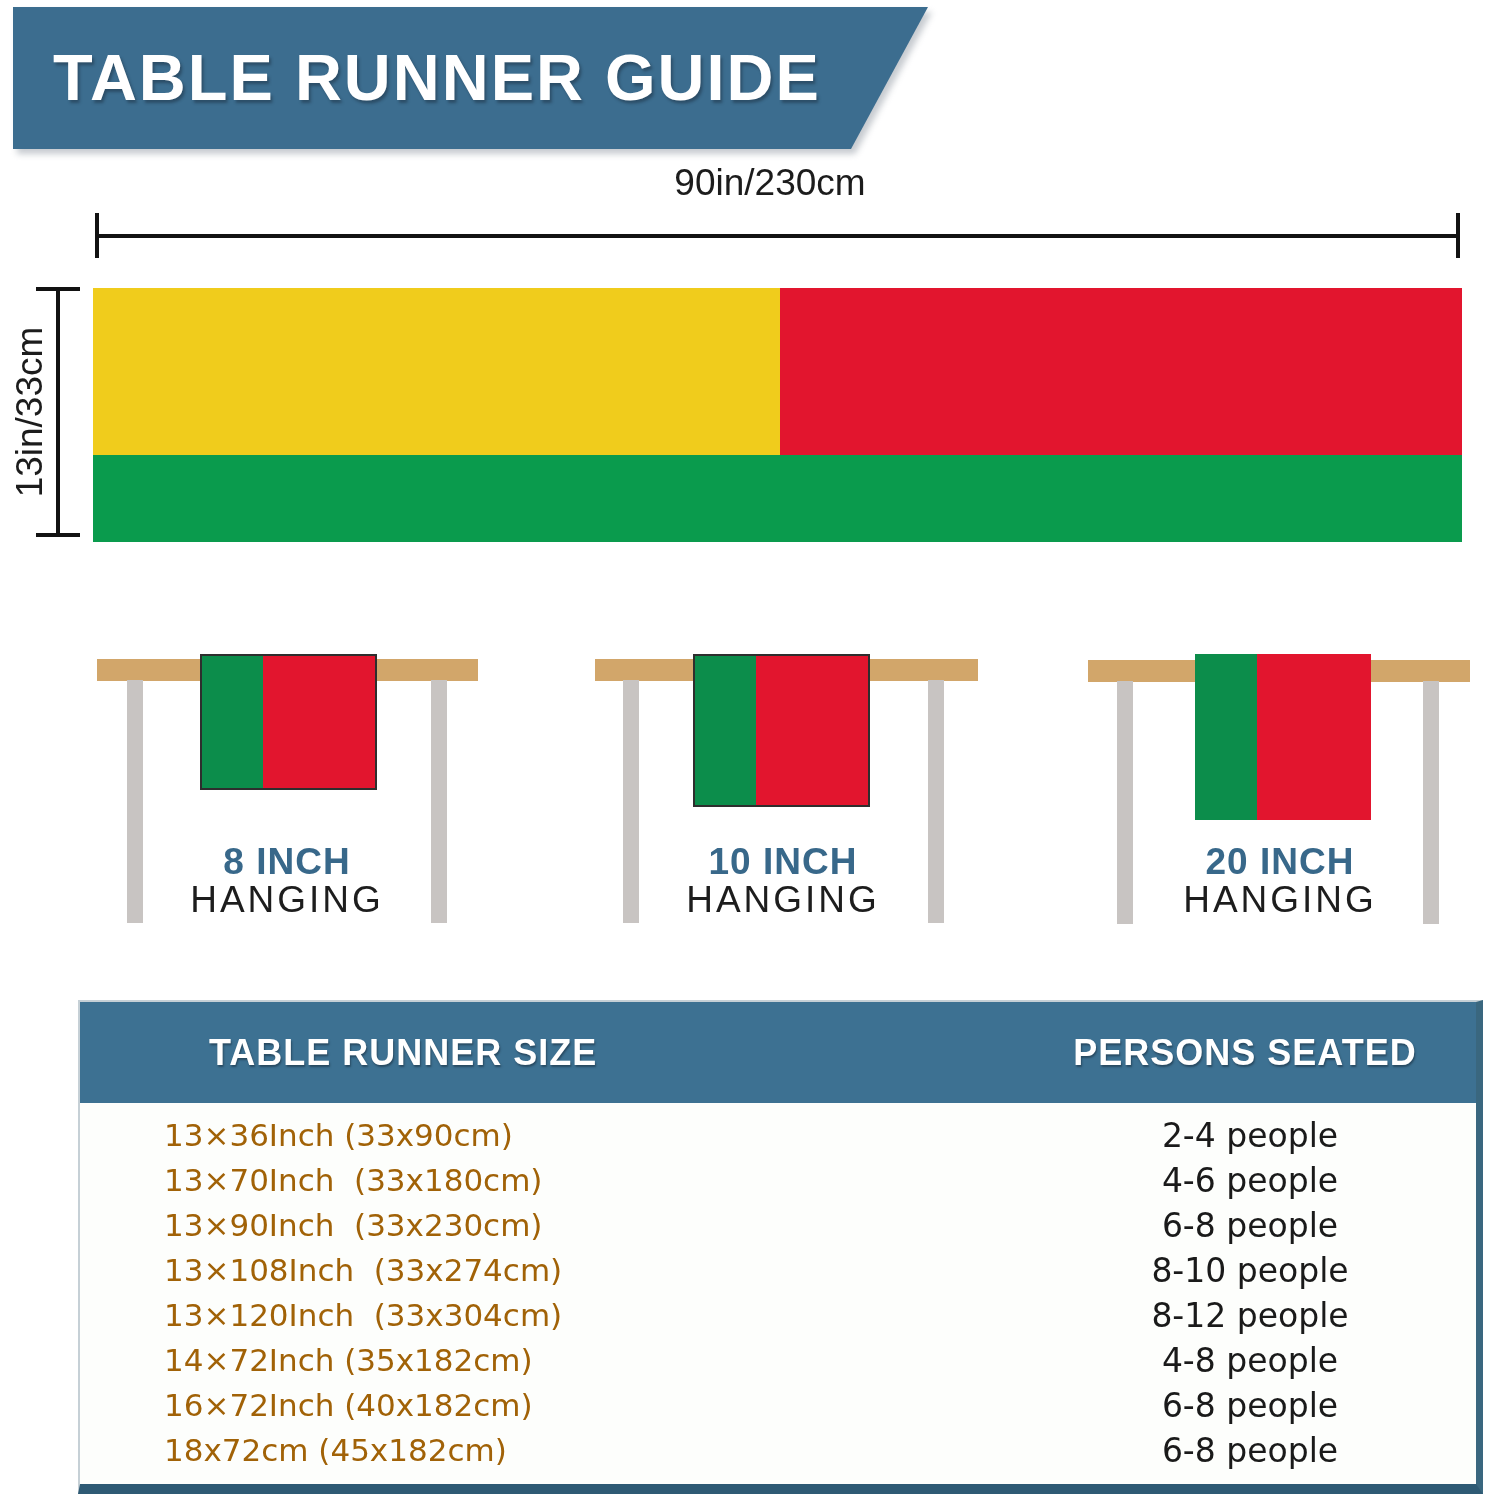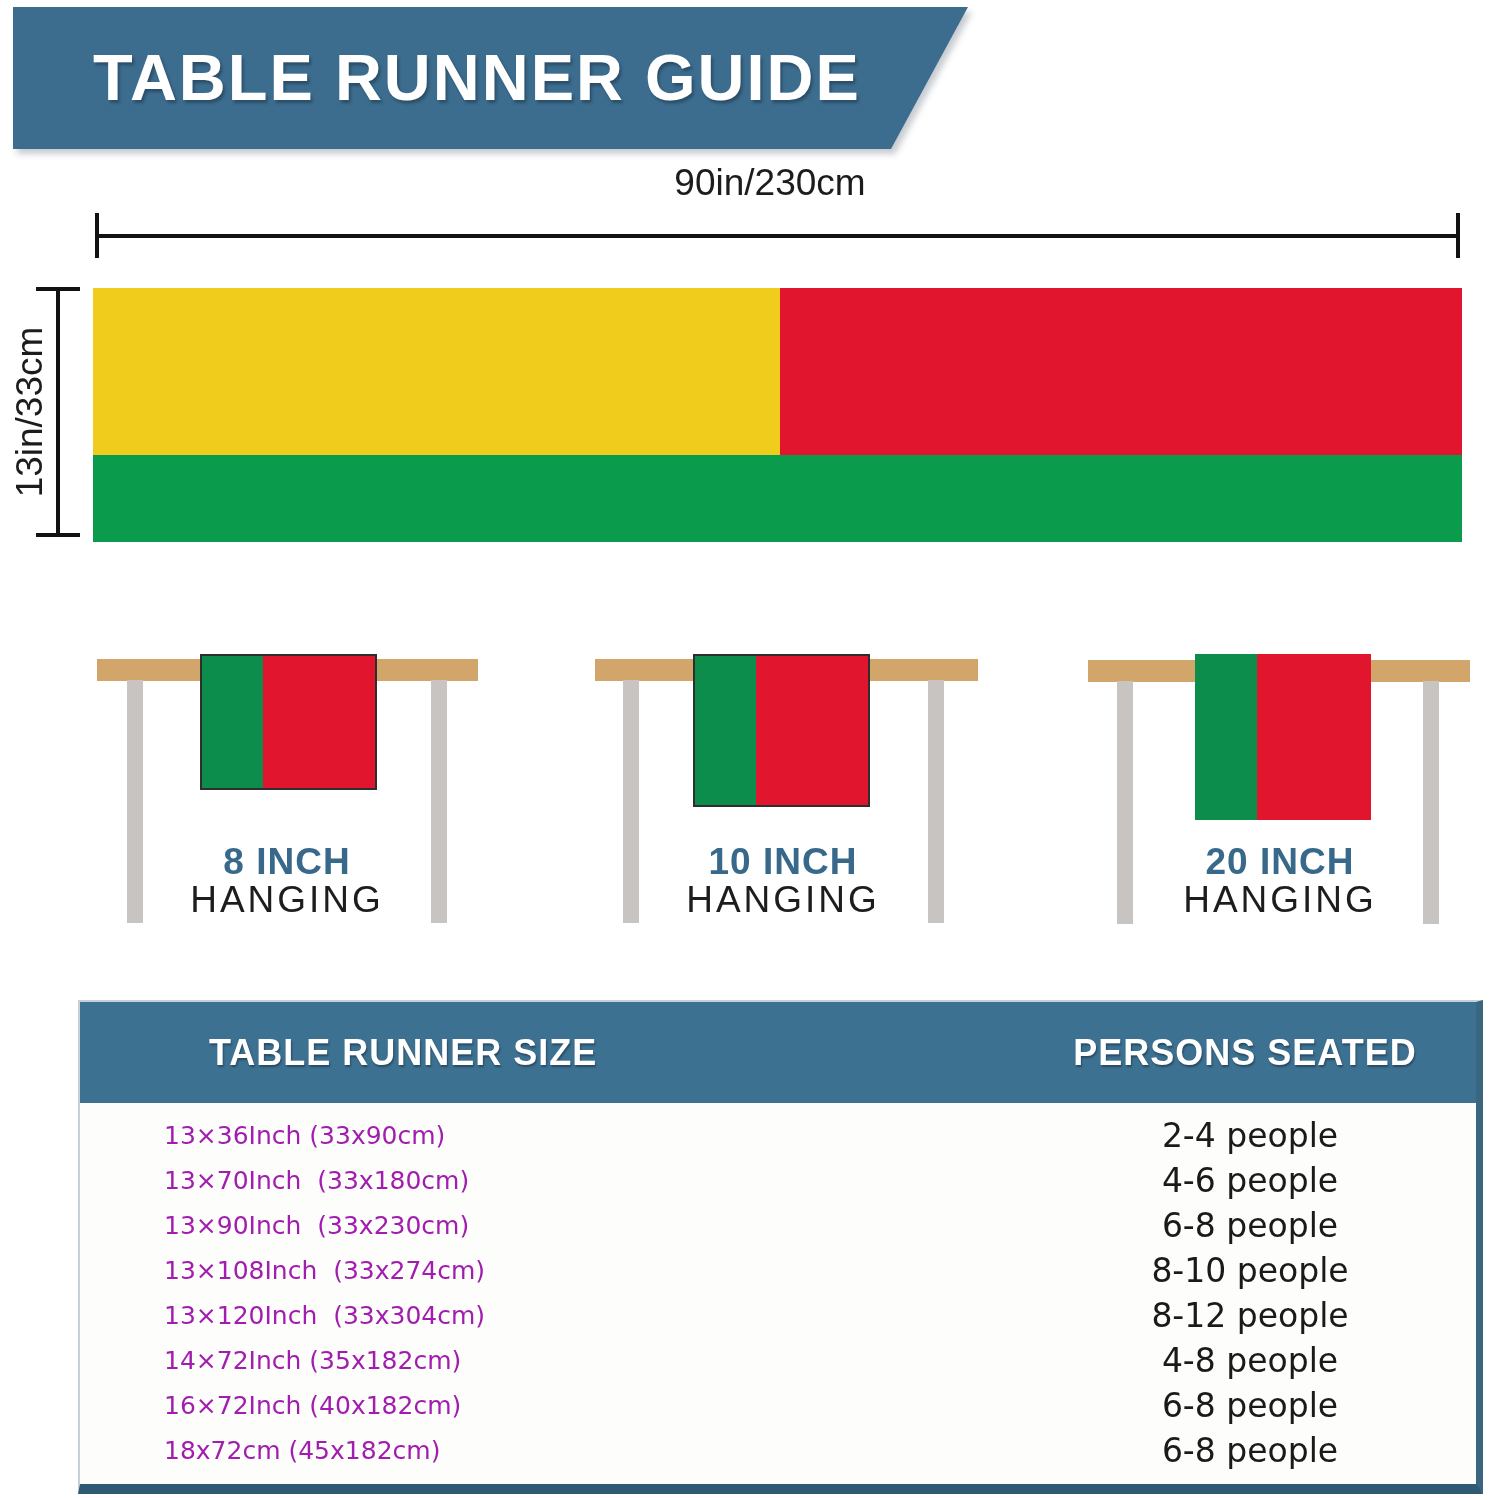--- a/index.html
+++ b/index.html
@@ -14,21 +14,20 @@
 
   
   .banner-wrap{
     position:absolute;left:13px;top:7px;width:915px;height:142px;
     filter:drop-shadow(4px 5px 3px rgba(130,140,150,0.45));
   }
   .banner{
     width:100%;height:100%;
     background:#3c6d8f;
     clip-path:polygon(0 0,100% 0,calc(100% - 77px) 100%,0 100%);
-    padding-left:40px;
   }
   .banner-title{
     line-height:142px;padding-left:40px;
     font-size:65px;font-weight:bold;letter-spacing:2px;
     color:#ffffff;white-space:nowrap;
     text-shadow:2px 3px 3px rgba(25,40,55,0.45);
   }
 
   
   .dim{background:#121212;}
@@ -111,21 +110,21 @@
   .st-h-right{
     position:absolute;left:935px;top:0;width:460px;text-align:center;
     line-height:101px;font-size:36px;font-weight:bold;letter-spacing:1px;
     color:#ffffff;text-shadow:1px 2px 2px rgba(20,35,50,0.5);white-space:nowrap;
   }
   .st-rows{padding-top:9px;}
   .t-row{position:relative;height:45px;}
   .cell-size{
     position:absolute;left:84px;top:50%;transform:translateY(-50%);
     font-family:"DejaVu Sans", sans-serif;
-    font-size:25px;color:#a21caf;white-space:pre;
+    font-size:31px;color:#a16207;white-space:pre;
   }
   .cell-persons{
     position:absolute;left:955px;top:50%;transform:translateY(-50%);
     width:430px;text-align:center;
     font-family:"DejaVu Sans", sans-serif;
     font-size:33px;color:#1a1a1a;white-space:nowrap;
   }
 </style>
 </head>
 <body>

